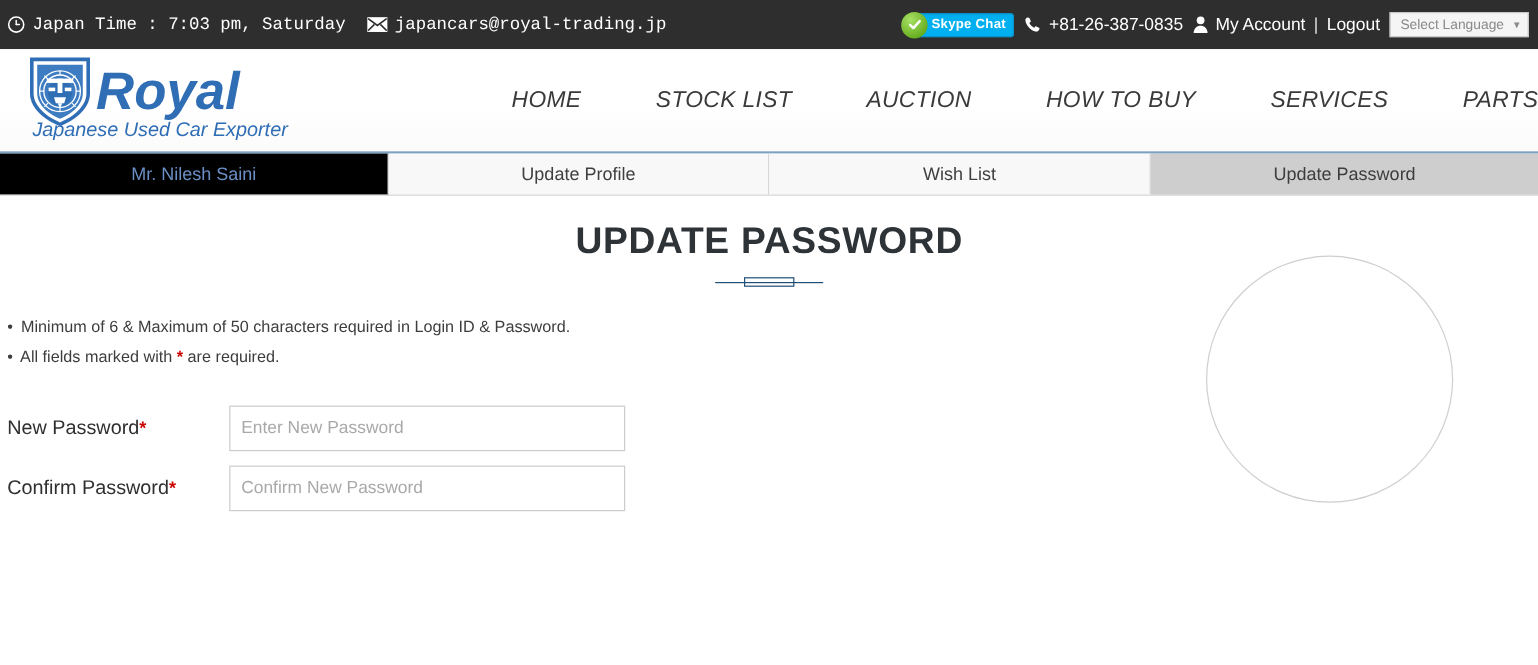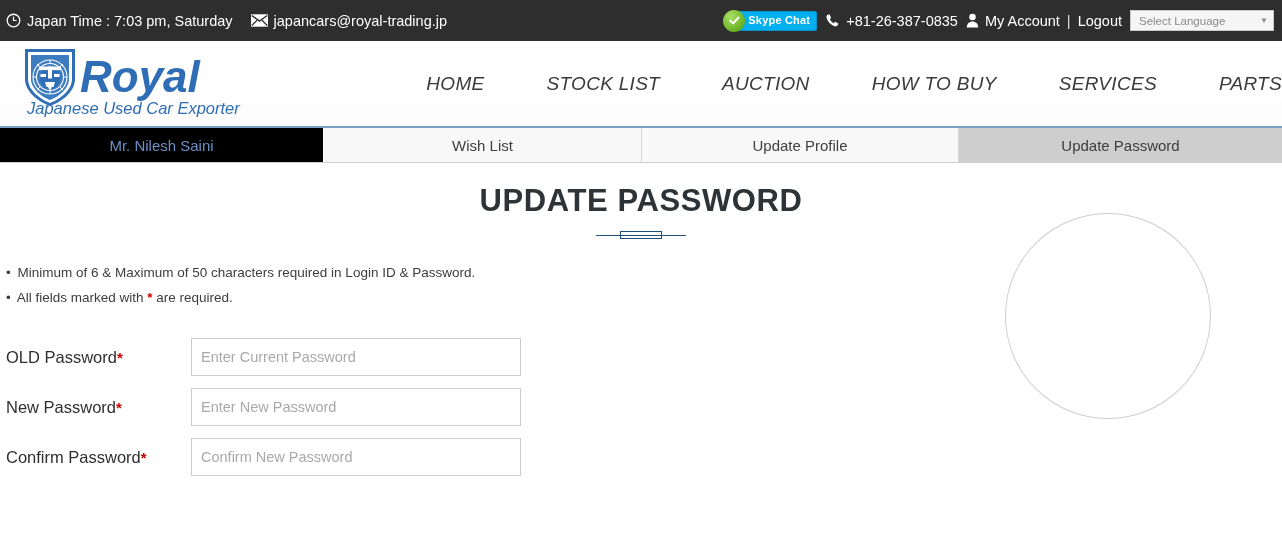--- a/index.html
+++ b/index.html
@@ -15,21 +15,21 @@
   .topbar {
     position: relative;
     height: 41px;
     background: #2e2e2e;
     color: #ffffff;
     display: flex;
     align-items: center;
     padding: 0 6px 0 6px;
     font-size: 14.5px;
   }
-  .topbar-left { display: flex; align-items: center; gap: 18px; }
+  .topbar-left { display: flex; align-items: center; gap: 18px; font-family: Liberation Mono, monospace; }
   .tb-item { display: flex; align-items: center; gap: 6px; white-space: nowrap; }
   .tb-item .txt { line-height: 1; position: relative; top: 1px; }
   .topbar-right {
     margin-left: auto;
     display: flex;
     align-items: center;
     gap: 8px;
     padding-right: 2px;
   }
   .icon-svg { display: block; }
@@ -58,21 +58,21 @@
     letter-spacing: .2px;
     line-height: 1;
     position: relative; top: 0px;
   }
 
   .phone-block, .account-block { display: flex; align-items: center; gap: 6px; }
   .account-block .sep { opacity: .85; margin: 0 1px; }
   .account-link { color: #fff; text-decoration: none; }
 
   .lang-select {
-    width: 144px; height: 21px;
+    width: 116px; height: 21px;
     background: #f5f5f5;
     border: 1px solid #c9c9c9;
     display: flex; align-items: center;
     justify-content: space-between;
     padding: 0 5px 0 8px;
     font-size: 11.5px;
     color: #8a8a8a;
     font-family: "Liberation Sans", sans-serif;
   }
   .lang-select .caret { font-size: 8px; color: #8a8a8a; }
@@ -324,22 +324,22 @@
     <span class="nav-item">AUCTION</span>
     <span class="nav-item">HOW TO BUY</span>
     <span class="nav-item">SERVICES</span>
     <span class="nav-item">PARTS</span>
   </nav>
 
 </div>
 
 <div class="tabstrip">
   <div class="tab user">Mr. Nilesh Saini</div>
+  <div class="tab profile">Update Profile</div>
   <div class="tab wish">Wish List</div>
-  <div class="tab profile">Update Profile</div>
   <div class="tab active">Update Password</div>
 </div>
 
 <div class="page">
 
   <h1 class="page-title">UPDATE PASSWORD</h1>
 
   <div class="title-rule">
     <span class="line"></span>
     <span class="box"></span>
@@ -351,24 +351,20 @@
       <span>Minimum of 6 &amp; Maximum of 50 characters required in Login ID &amp; Password.</span>
     </div>
     <div class="note">
       <span class="bullet">•</span>
       <span>All fields marked with </span><span class="req">*</span><span> are required.</span>
     </div>
   </div>
 
   <form class="form">
 
-    <div class="form-row">
-      <label class="lbl"><span>OLD Password</span><span class="req">*</span></label>
-      <input class="fld" type="password" placeholder="Enter Current Password" style="">
-    </div>
 
     <div class="form-row">
       <label class="lbl"><span>New Password</span><span class="req">*</span></label>
       <input class="fld" type="password" placeholder="Enter New Password" style="">
     </div>
 
     <div class="form-row">
       <label class="lbl"><span>Confirm Password</span><span class="req">*</span></label>
       <input class="fld" type="password" placeholder="Confirm New Password" style="">
     </div>

